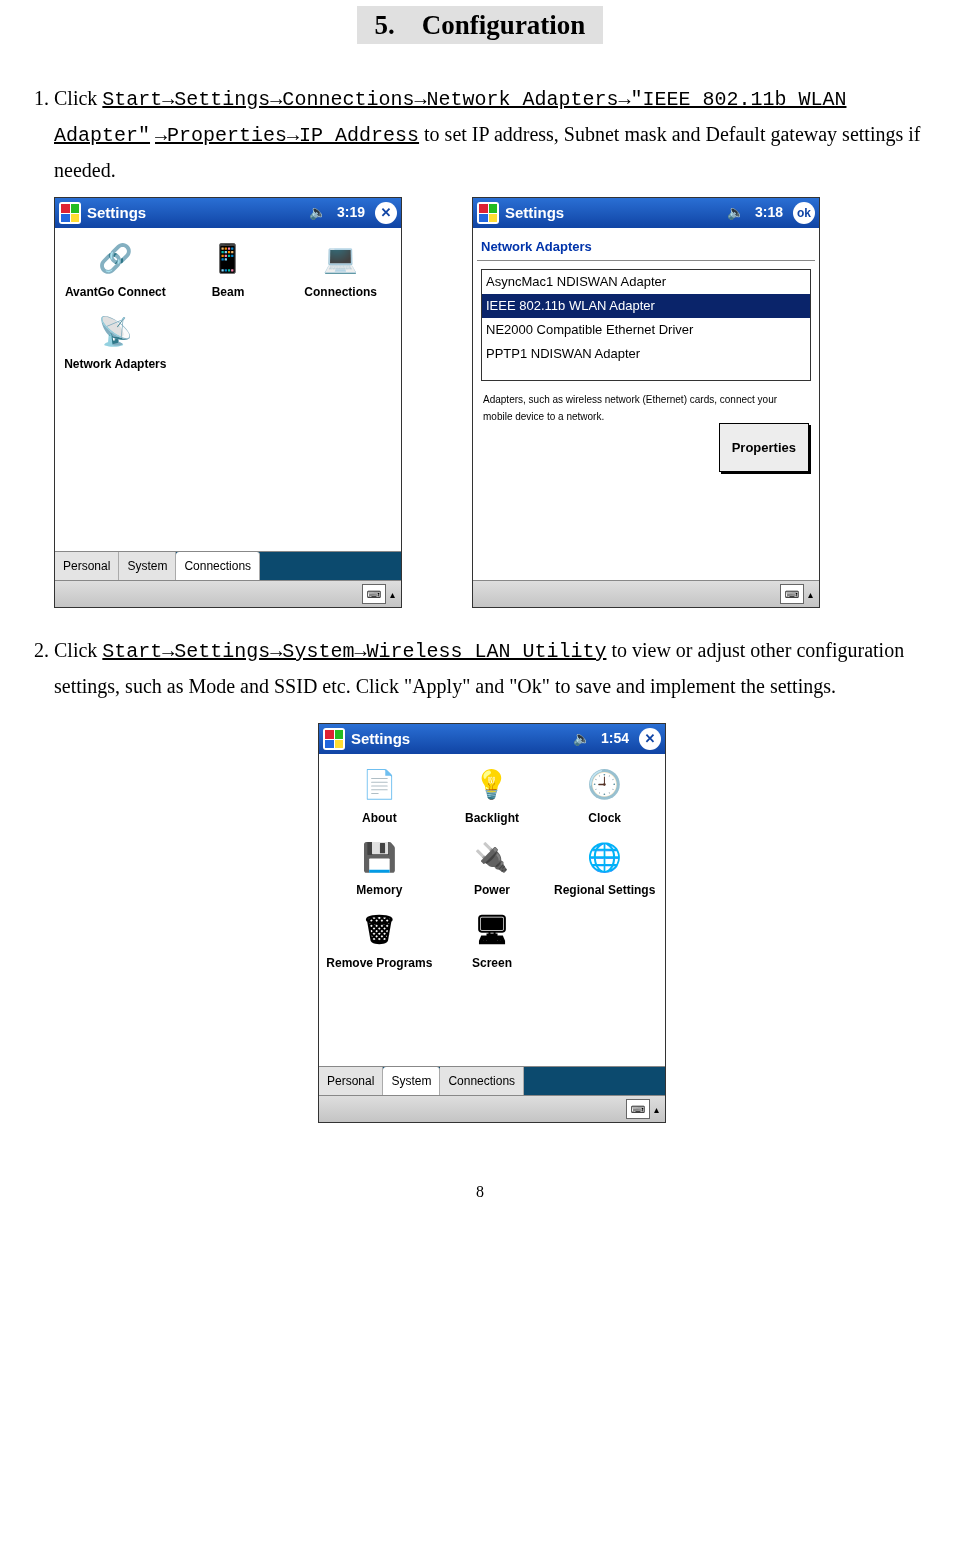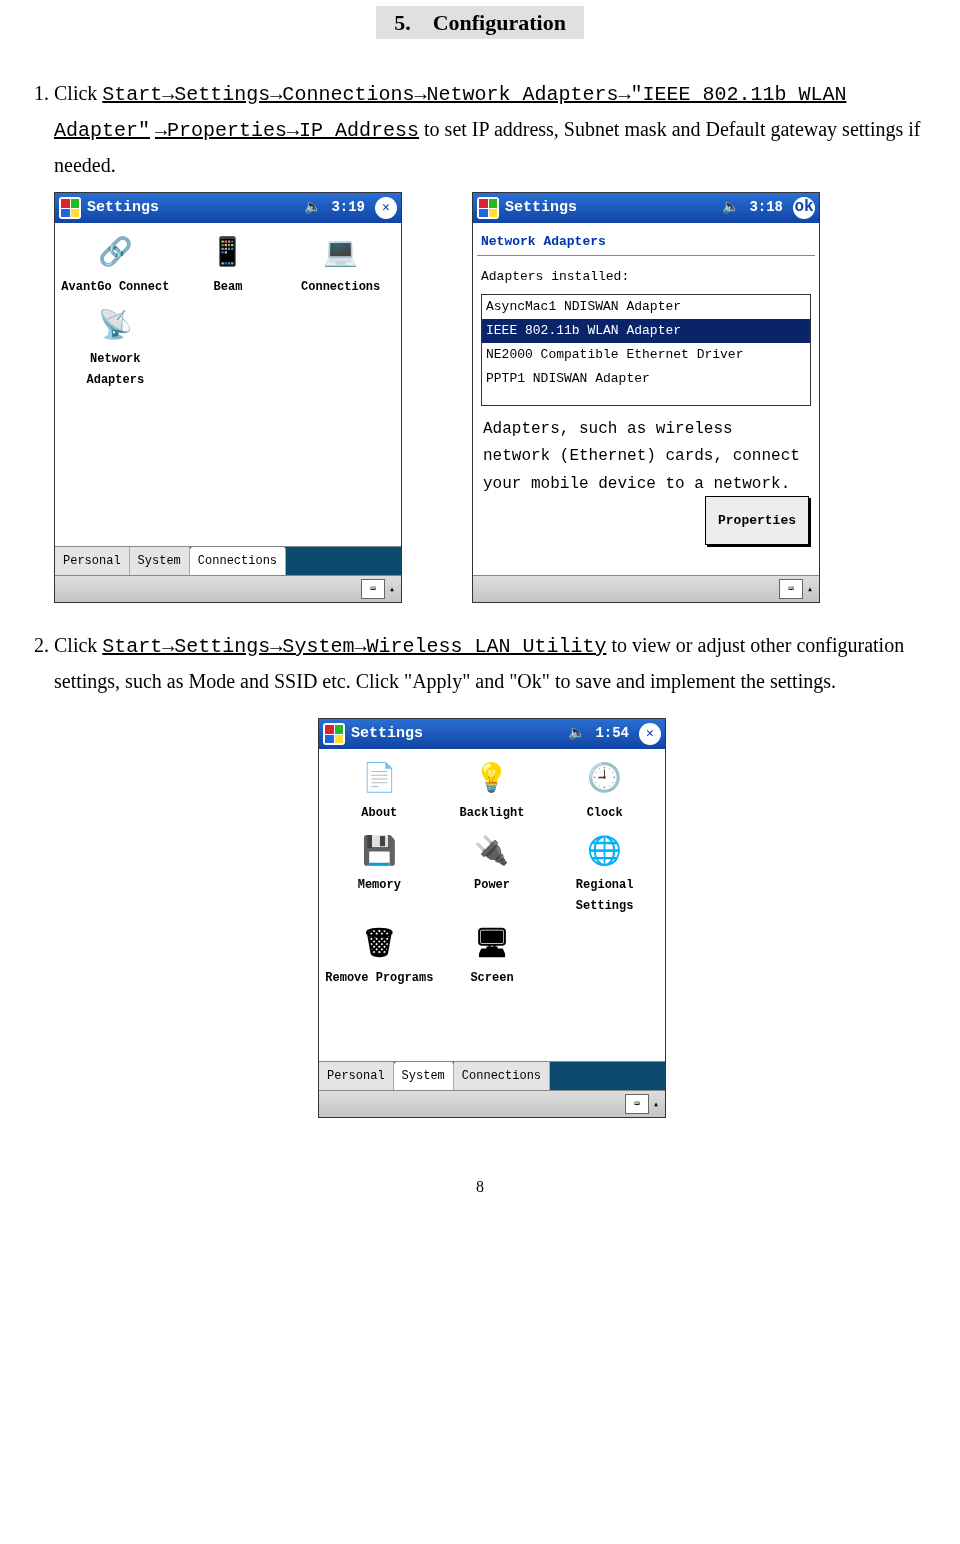--- a/index.html
+++ b/index.html
@@ -10,36 +10,36 @@
     background: #fff;
     color: #000;
     width: 900px;
   }
   .section-title {
     text-align: center;
     margin: 0 0 40px 0;
   }
   .section-title span.bg {
     background: #e0e0e0;
-    font-size: 22px;
+    font-size: 27px;
     font-weight: bold;
     padding: 4px 18px;
   }
   ol.main { padding-left: 24px; margin: 0; }
   ol.main > li { margin-bottom: 25px; line-height: 1.7; }
   .u { text-decoration: underline; font-family: Liberation Mono, monospace; }
 
   .shots-row { display: flex; gap: 70px; margin: 10px 0 0 0; }
   .shot-center { display: flex; justify-content: center; margin: 20px 0; }
 
   .ppc {
     width: 346px;
     border: 1px solid #333;
     background: #fff;
-    font-family: Liberation Mono, monospace;
+    font-family: Liberation Sans, sans-serif;
     font-size: 13px;
     display: flex;
     flex-direction: column;
   }
   .titlebar {
     height: 30px;
     background: linear-gradient(to bottom, #2a6fd4, #1044a4);
     color: #fff;
     display: flex;
     align-items: center;
@@ -62,21 +62,21 @@
   .start-flag > div:nth-child(4){background:#fd3;}
   .titlebar .title { font-weight: bold; flex: 1; font-size: 15px; }
   .titlebar .spk::before { content: "🔈"; font-size:14px;}
   .titlebar .time { font-weight: bold; font-size: 14px; margin: 0 4px; }
   .titlebar .btn {
     width: 22px; height: 22px; border-radius: 11px;
     background: #fff; color: #1044a4;
     display:flex;align-items:center;justify-content:center;
     font-weight:bold; font-size:13px;
   }
-  .titlebar .btn.ok { font-size: 16px; text-align: right; }
+  .titlebar .btn.ok { font-size: 12px; text-align: right; }
 
   .ppc-body { flex:1; padding: 6px 4px; min-height: 300px; }
 
   .icon-grid { display: grid; grid-template-columns: repeat(3, 1fr); }
   .icon-cell { text-align: center; font-size: 12px; font-weight: bold; padding: 4px 0; }
   .icon-cell .ic {
     width: 42px; height: 42px; margin: 0 auto 2px auto;
     display:flex;align-items:center;justify-content:center;
     font-size: 28px;
   }
@@ -92,21 +92,21 @@
   .ic-regional::before{content:"🌐";}
   .ic-remove::before{content:"🗑";}
   .ic-screen::before{content:"🖥";}
   .ic-wlan::before{content:"📶";}
 
   .na-title { color: #0033aa; font-weight: bold; border-bottom:1px solid #888; padding:2px 4px; margin-bottom:8px;}
   .na-label { padding: 2px 4px; }
   .listbox { border:1px solid #333; margin:4px; height:110px; overflow:hidden; background:#fff; }
   .listbox .item { padding:1px 4px; font-size:13px; }
   .listbox .item.sel { background:#0a246a; color:#fff; }
-  .na-desc { padding:6px 6px; font-size:16px; }
+  .na-desc { padding:6px 6px; font-size:10px; }
   .props-row { text-align:right; padding:6px; }
   .props-btn { border:1px solid #000; background:#ededed; padding:16px 12px; font-size:13px; font-weight:bold; box-shadow: 2px 2px 0 #000;}
 
   .tabs { display:flex; border-top:1px solid #888; font-size:12px; background:#0c4a6e; }
   .tabs .tab { padding:4px 8px; background:#e4e4e4; border-right:1px solid #aaa; }
   .tabs .tab.active { background:#fff; border-top-left-radius:3px; border-top-right-radius:3px; }
 
   .bottom-bar { height:26px; background:linear-gradient(to bottom,#dedede,#c4c4c4); border-top:1px solid #888; display:flex; justify-content:flex-end; align-items:center; padding:0 6px; gap:4px;}
   .kbd { width:22px; height:18px; background:#fff; border:1px solid #666; font-size:10px; display:flex;align-items:center;justify-content:center;}
   .kbd::after{content:"⌨";}
@@ -186,21 +186,20 @@
               <div></div>
               <div></div>
             </div>
           <span class="title">Settings</span>
           <span class="spk"></span>
           <span class="time">3:18</span>
           <span class="btn ok">ok</span>
         </div>
         <div class="ppc-body" style="min-height:340px;">
           <div class="na-title">Network Adapters</div>
-          <div class="na-label">Adapters installed:</div>
           <div class="listbox" id="na-list">
               <div class="item">AsyncMac1 NDISWAN Adapter</div>
               <div class="item sel">IEEE 802.11b WLAN Adapter</div>
               <div class="item">NE2000 Compatible Ethernet Driver</div>
               <div class="item">PPTP1 NDISWAN Adapter</div>
             </div>
           <div class="na-desc">Adapters, such as wireless network (Ethernet) cards, connect your mobile device to a network.</div>
           <div class="props-row">
             <span class="props-btn">Properties</span>
           </div>

